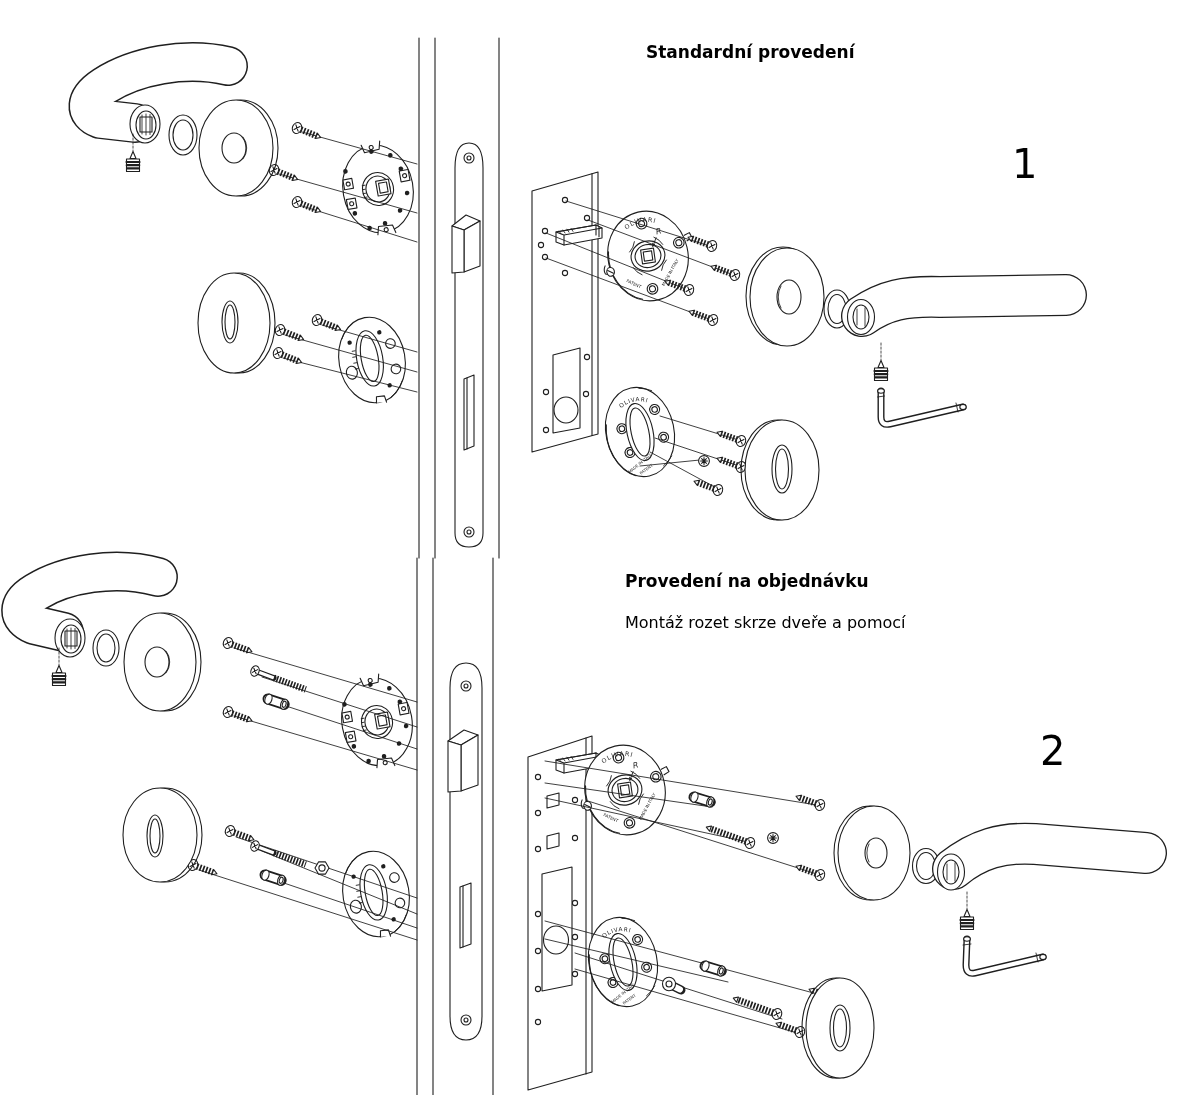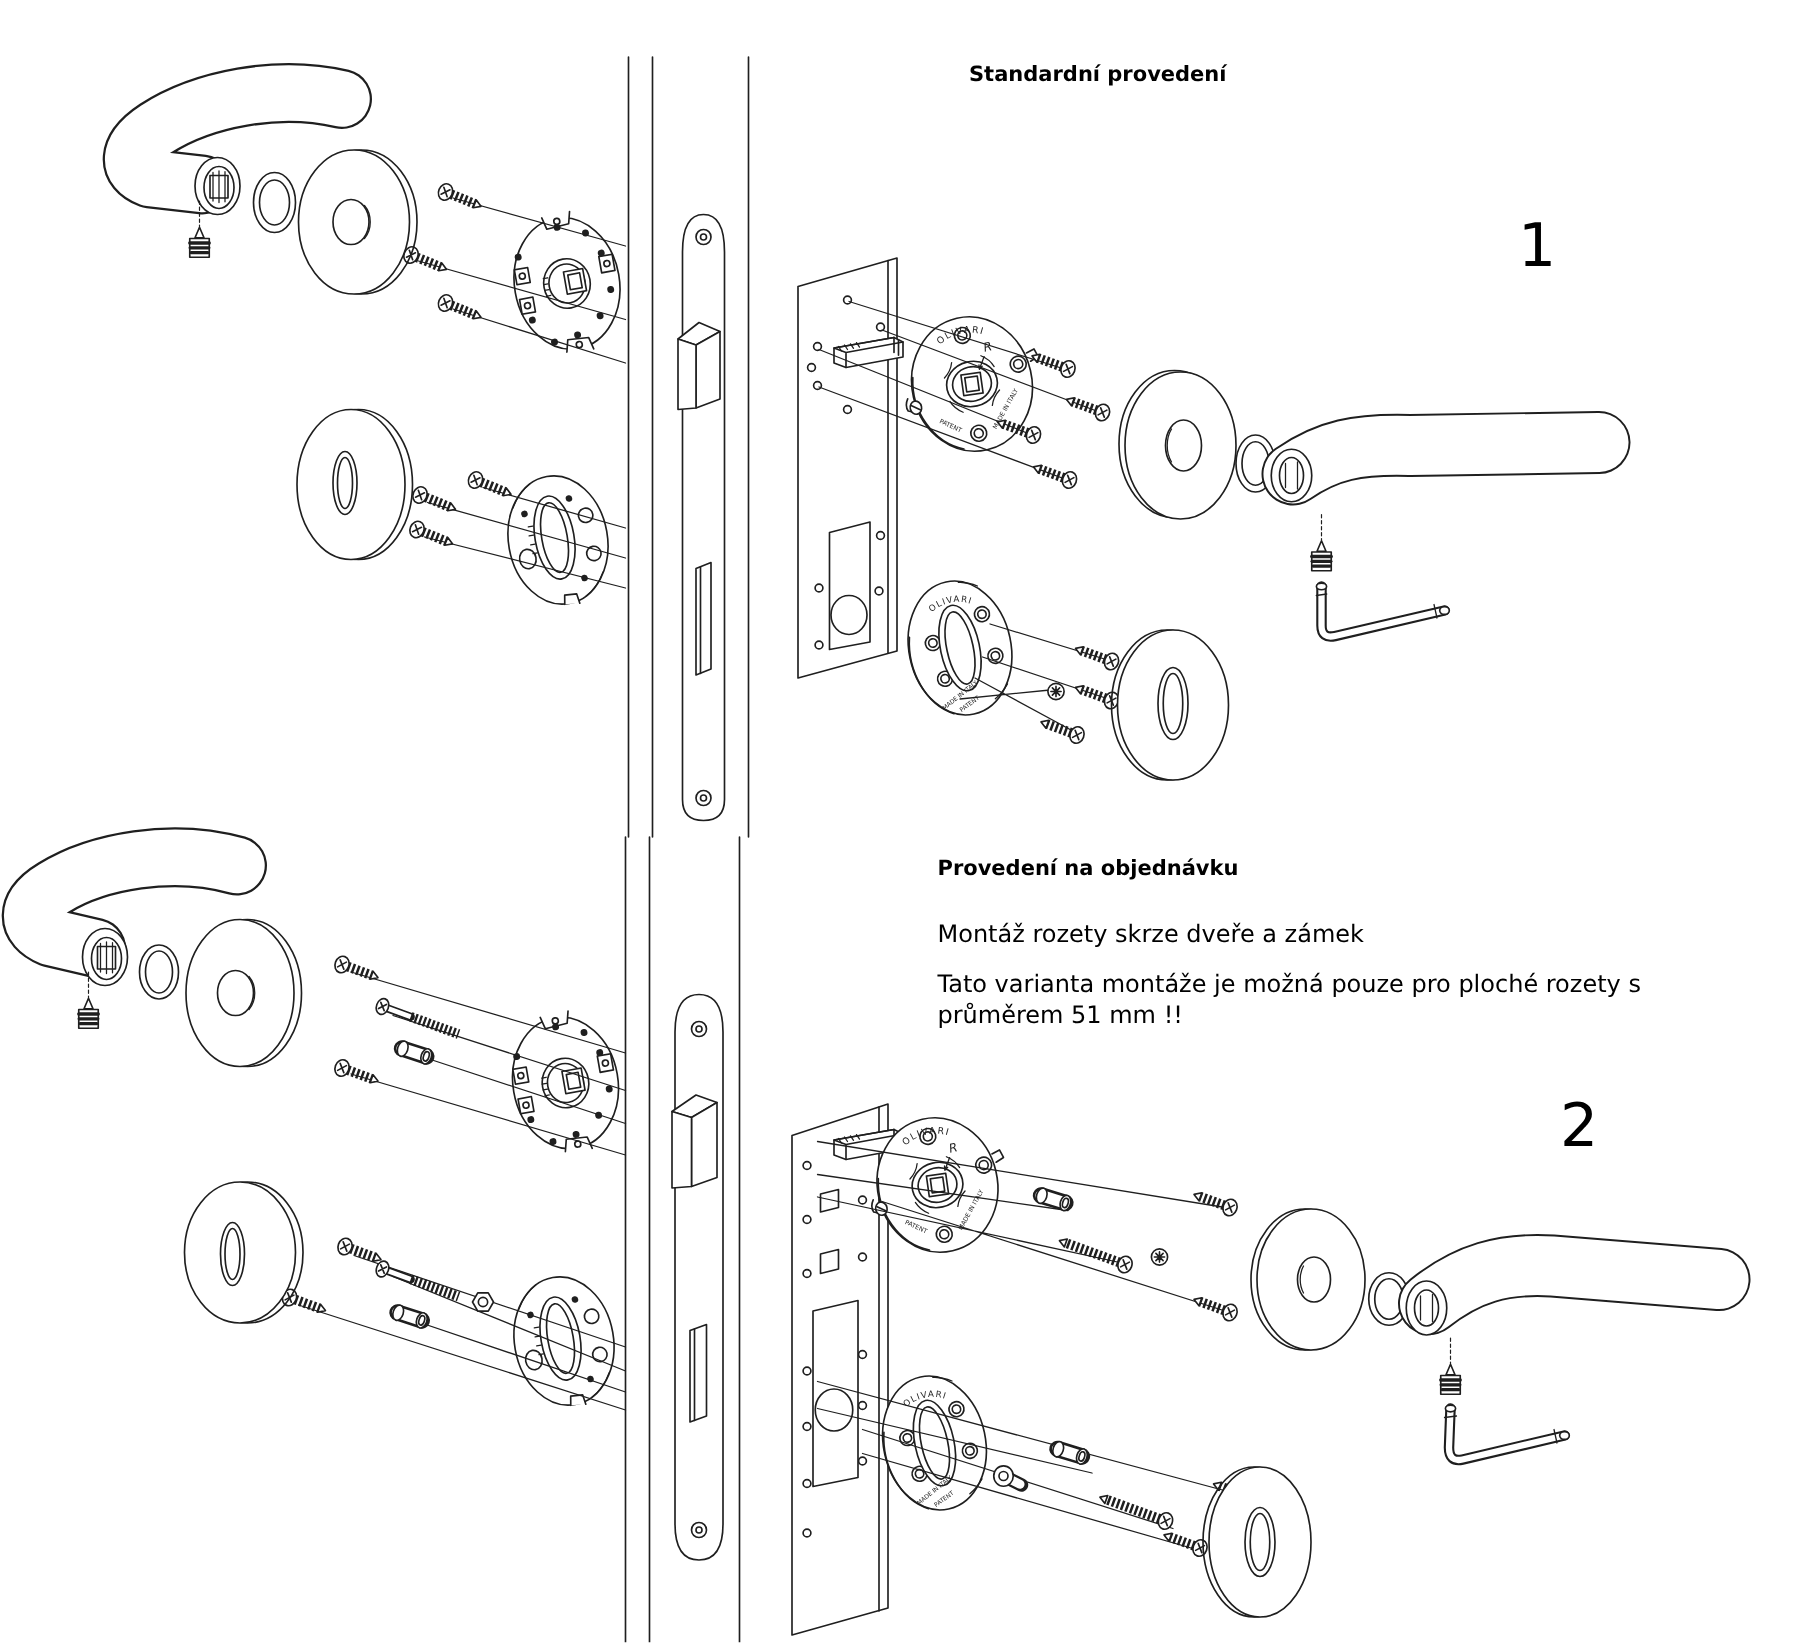--- a/index.html
+++ b/index.html
@@ -1,19 +1,19 @@
 <!DOCTYPE html>
 <html><head>
 <meta charset="utf-8">
 <style>
   html,body{margin:0;padding:0;background:#fff}
   .canvas{position:relative;width:1200px;height:1095px;background:#ffffff;overflow:hidden;
           font-family:"DejaVu Sans","Liberation Sans",sans-serif;color:#000}
   .txt{position:absolute;white-space:pre}
-  .t-title{font-weight:bold;font-size:14px}
+  .t-title{font-weight:bold;font-size:17px}
   .t-body{font-size:16px}
   .t-note{font-size:16px;white-space:normal;width:528px;line-height:1.3}
   .t-num{font-size:40px}
   svg{position:absolute;left:0;top:0}
   .eng{fill:#1f1f1f;stroke:none;font-family:"DejaVu Sans","Liberation Sans",sans-serif}
   .thr{stroke-linecap:butt}
   .thin{stroke-width:0.85}
 </style>
 </head>
 <body>
@@ -438,17 +438,16 @@
   </g>
 </g>
 
 </g>
 </svg>
 
 <div class="txt t-title" style="left:646px;top:42px">Standardní provedení</div>
 <div class="txt t-num" style="left:1012px;top:141px">1</div>
 
 <div class="txt t-title" style="left:625px;top:571px">Provedení na objednávku</div>
-<div class="txt t-body" style="left:625px;top:613px">Montáž rozety skrze dveře a zámek</div>
-<div class="txt t-note" style="left:625px;top:646px">Tato varianta montáže je možná pouze pro ploché rozety s průměrem 51 mm !!</div>
+<div class="txt t-body" style="left:625px;top:613px">Montáž rozet skrze dveře a pomocí</div>
 <div class="txt t-num" style="left:1040px;top:728px">2</div>
 
 </div>
 
 </body></html>

